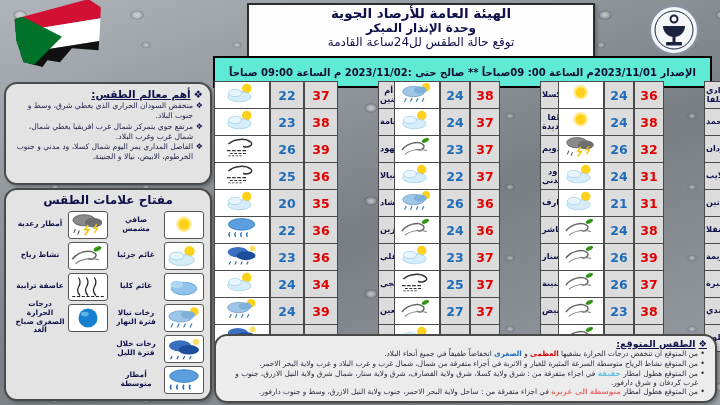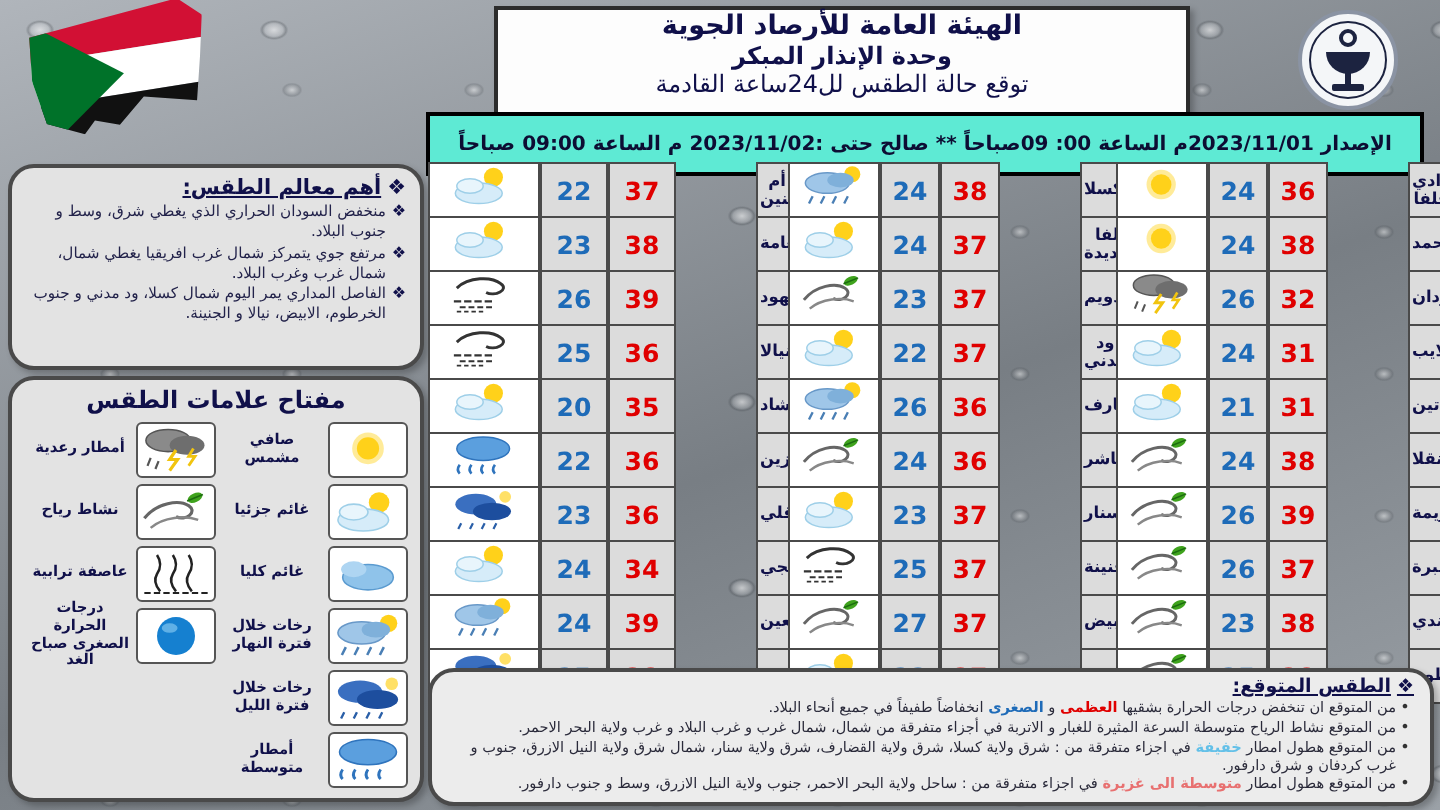--- a/index.html
+++ b/index.html
@@ -233,21 +233,21 @@
         </div>
         <div class="legend-item">
           <span class="legend-icon">
             <svg viewBox="0 0 48 30">
               <circle cx="37" cy="7" r="5.5" fill="#ffd11a"></circle>
               <ellipse cx="20" cy="13" rx="15" ry="7" fill="#9fc6e8" stroke="#6898c8" stroke-width="1"></ellipse>
               <ellipse cx="29" cy="11" rx="9" ry="5" fill="#7fb0da"></ellipse>
               <path d="M10 22 l-2.5 5 M18 22 l-2.5 5 M26 22 l-2.5 5 M34 22 l-2.5 5" stroke="#4a7fb5" stroke-width="1.6"></path>
             </svg>
           </span>
-          <span class="legend-label">رخات خلال فترة النهار</span>
+          <span class="legend-label">رخات نيالا فترة النهار</span>
         </div>
         <div class="legend-item">
           <span class="legend-icon">
             <svg viewBox="0 0 48 30">
               <circle cx="39" cy="6" r="4" fill="#ffe066"></circle>
               <ellipse cx="19" cy="11" rx="14" ry="7" fill="#3a6fc0"></ellipse>
               <ellipse cx="30" cy="16" rx="13" ry="6" fill="#1d4e9e"></ellipse>
               <path d="M9 24 l-2 4 M17 24 l-2 4 M25 24 l-2 4 M33 24 l-2 4" stroke="#2a5fa8" stroke-width="1.5"></path>
             </svg>
           </span>

